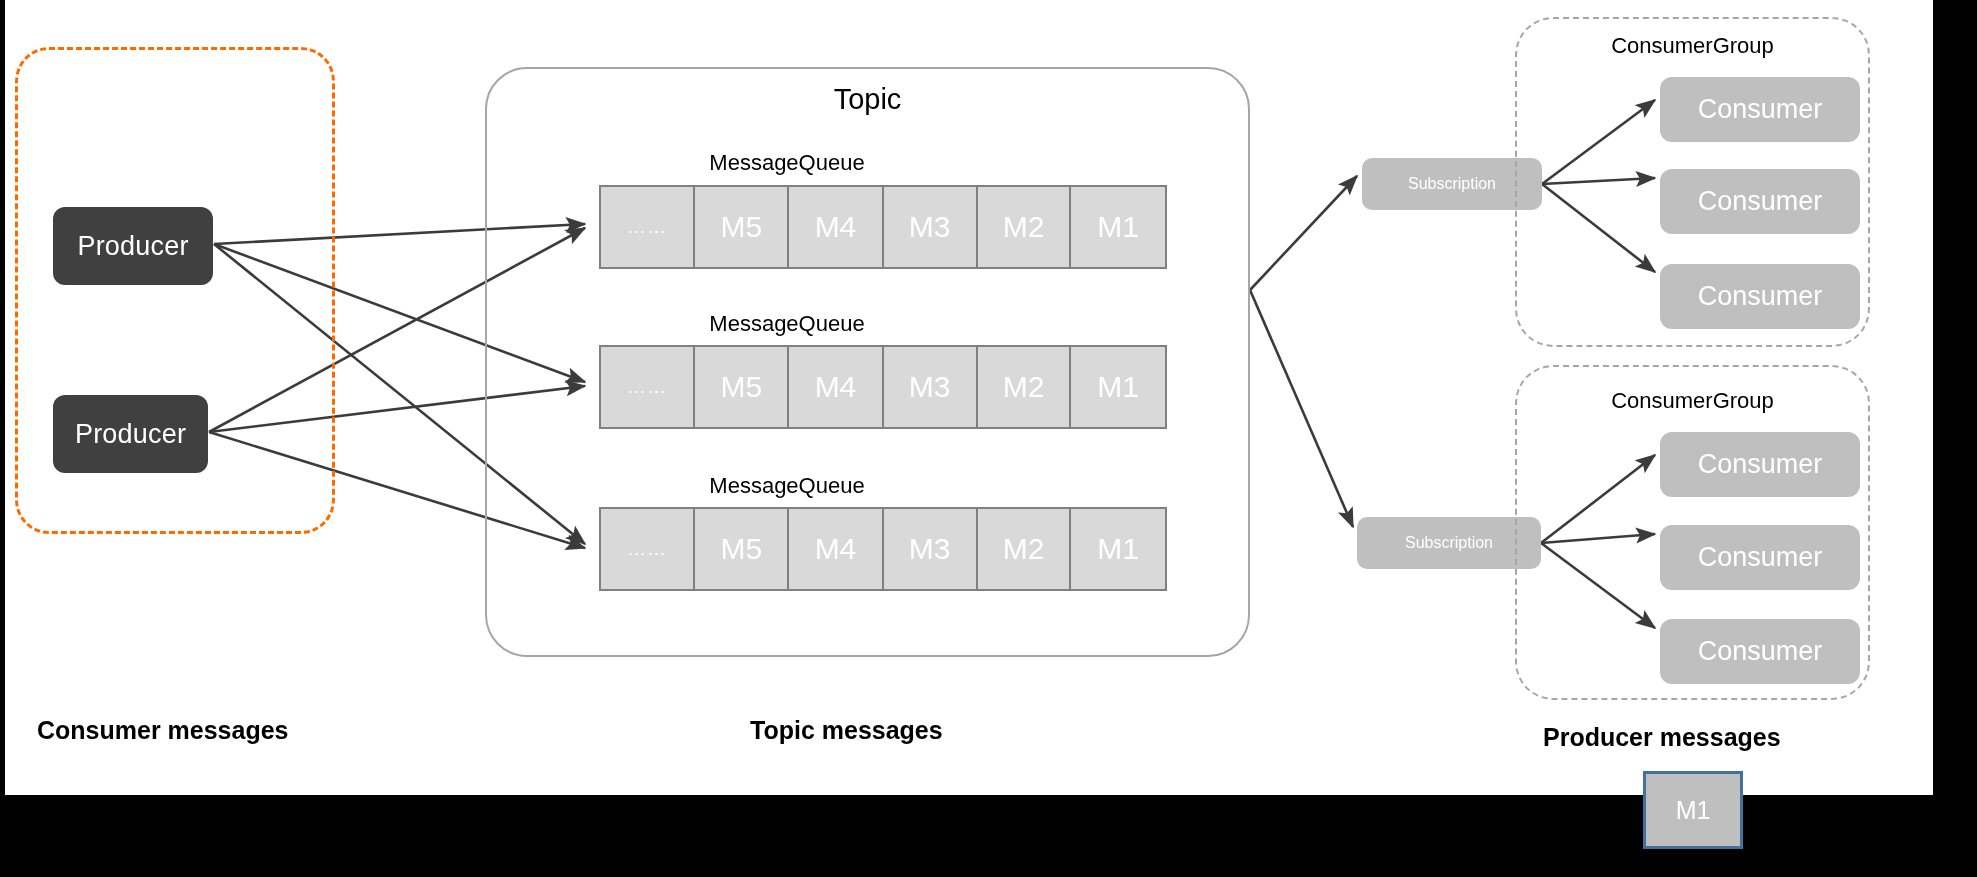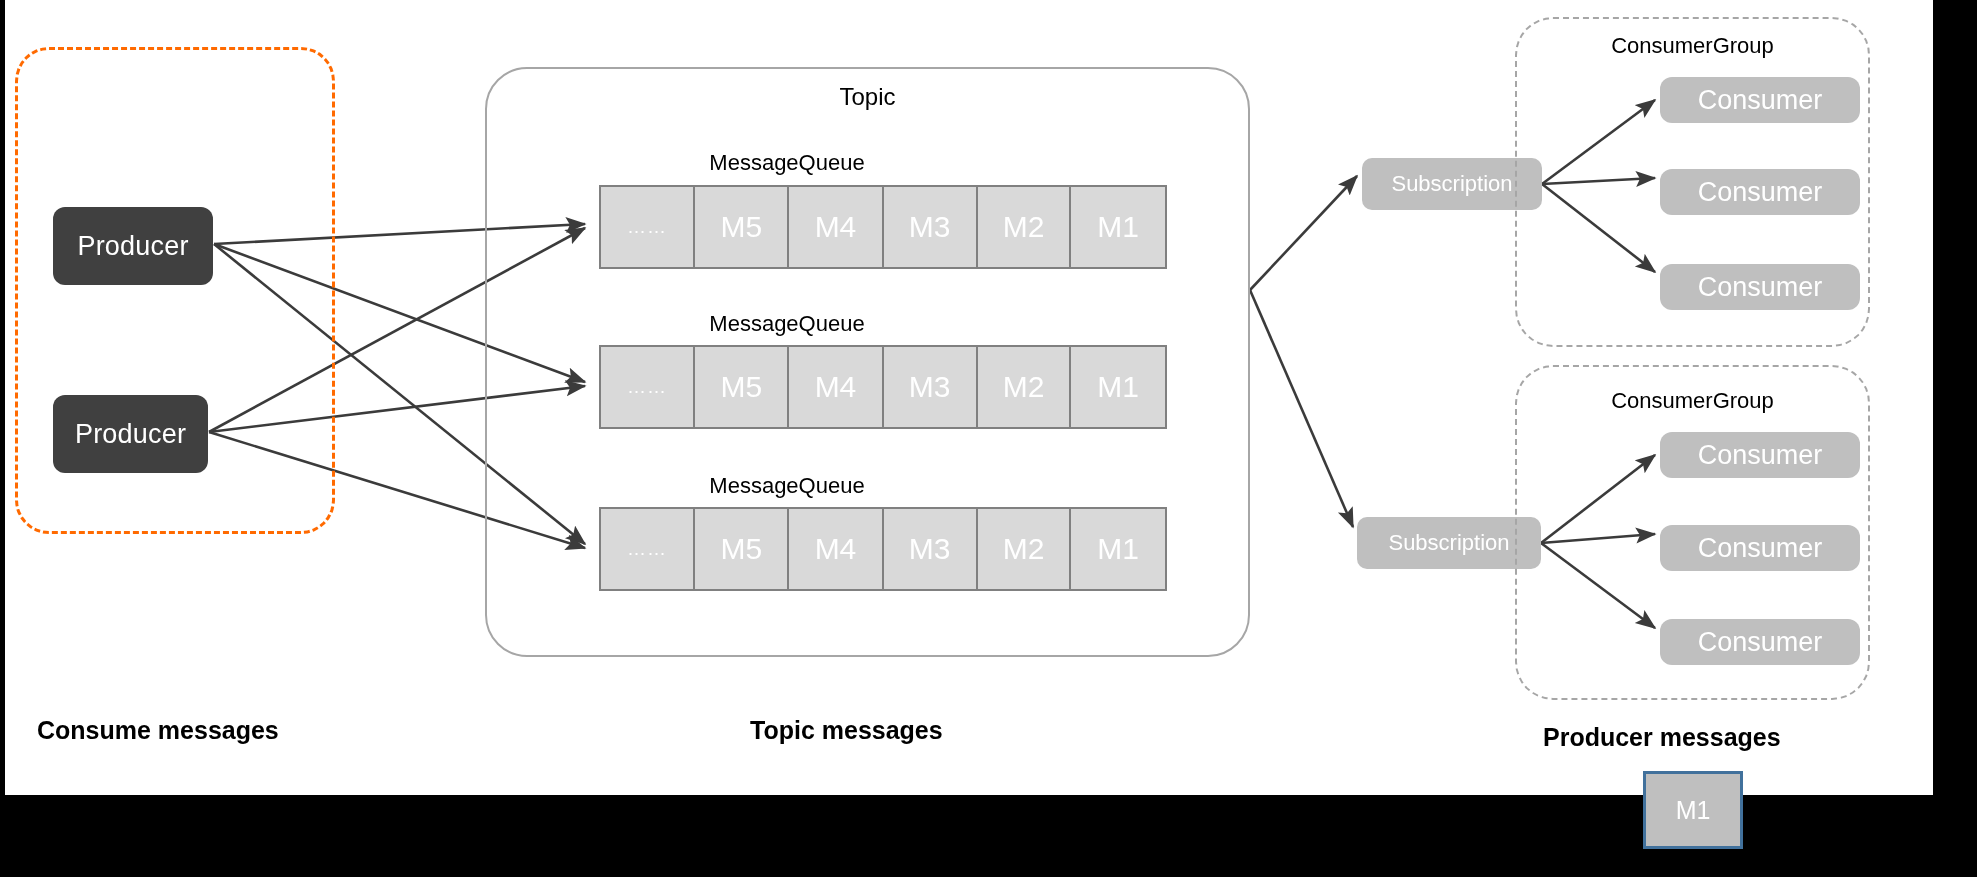--- a/index.html
+++ b/index.html
@@ -72,21 +72,21 @@
     border-radius: 42px;
     box-sizing: border-box;
     background: transparent;
   }
   .topic-title {
     position: absolute;
     left: 480px;
     top: 83px;
     width: 765px;
     text-align: center;
-    font-size: 24px;
+    font-size: 29px;
     color: #000000;
   }
   .mq-label {
     position: absolute;
     font-size: 22px;
     color: #000000;
     text-align: center;
     width: 570px;
   }
   .mq-row {
@@ -118,21 +118,21 @@
 
   
   .subscription-box {
     position: absolute;
     background: #bfbfbf;
     border-radius: 10px;
     color: #ffffff;
     display: flex;
     align-items: center;
     justify-content: center;
-    font-size: 22px;
+    font-size: 16px;
     height: 52px;
   }
   #subscription-1 { left: 1357px; top: 158px; width: 180px; }
   #subscription-2 { left: 1352px; top: 517px; width: 184px; }
 
   
   .cg-zone {
     position: absolute;
     border: 2px dashed #a6a6a6;
     border-radius: 38px;
@@ -153,21 +153,21 @@
   .consumer-box {
     position: absolute;
     background: #bfbfbf;
     border-radius: 12px;
     color: #ffffff;
     display: flex;
     align-items: center;
     justify-content: center;
     font-size: 27px;
     width: 200px;
-    height: 46px;
+    height: 65px;
     left: 1655px;
   }
   #consumer-1 { top: 77px; }
   #consumer-2 { top: 169px; }
   #consumer-3 { top: 264px; }
   #consumer-4 { top: 432px; }
   #consumer-5 { top: 525px; }
   #consumer-6 { top: 619px; }
 
   
@@ -303,21 +303,21 @@
     <div class="consumer-box" id="consumer-4">
       <span>Consumer</span>
     </div>
     <div class="consumer-box" id="consumer-5">
       <span>Consumer</span>
     </div>
     <div class="consumer-box" id="consumer-6">
       <span>Consumer</span>
     </div>
 
-    <div class="caption" id="caption-produce">Consume messages</div>
+    <div class="caption" id="caption-produce">Consumer messages</div>
     <div class="caption" id="caption-store">Topic messages</div>
     <div class="caption" id="caption-consume">Producer messages</div>
   </div>
 
   <div id="highlight-tile">
     <span>M1</span>
   </div>
 </div>
 
 </body></html>

